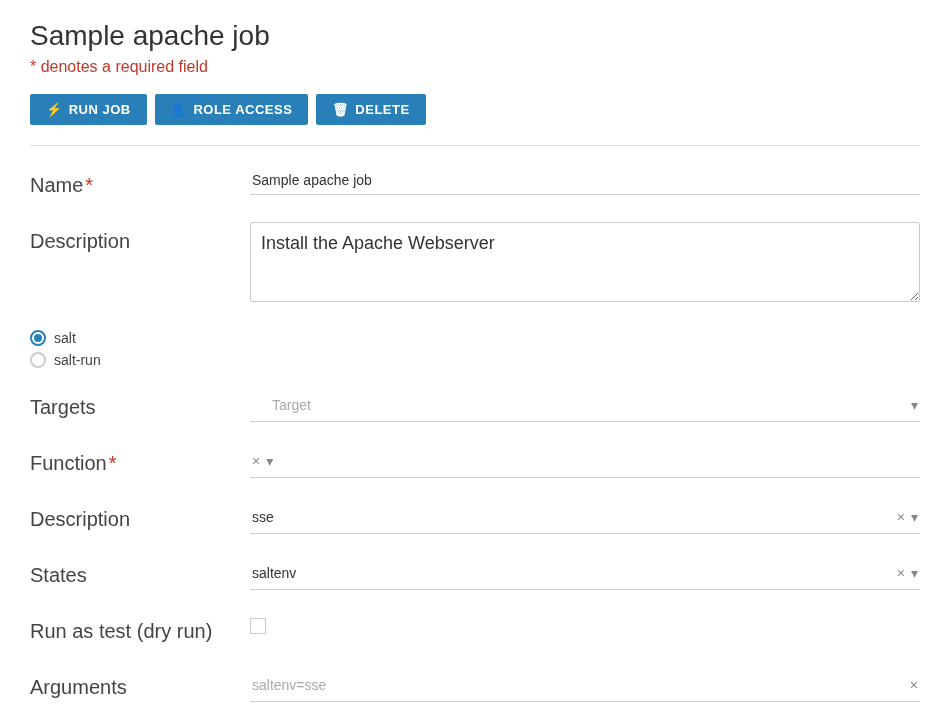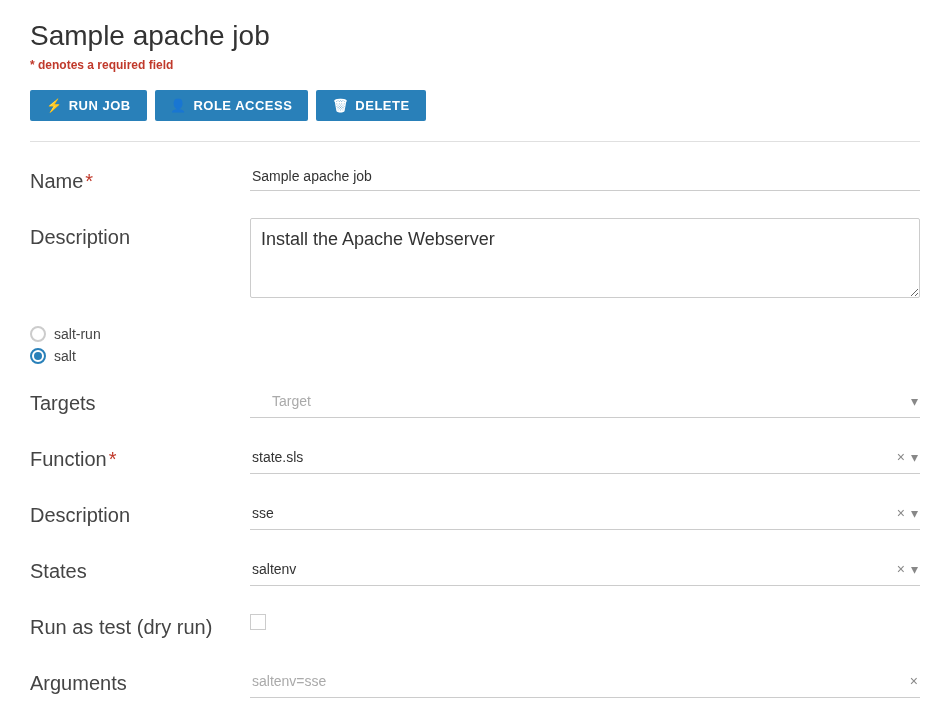--- a/index.html
+++ b/index.html
@@ -18,24 +18,23 @@
     }
 
     .page-title {
       font-size: 28px;
       font-weight: 400;
       color: #333;
       margin-bottom: 6px;
     }
 
     .required-note {
-      font-size: 12px;
+      font-size: 16px;
       color: #c0392b;
       margin-bottom: 18px;
-      font-weight: bold;
     }
 
     .toolbar {
       display: flex;
       gap: 8px;
       margin-bottom: 20px;
     }
 
     .btn {
       display: flex;
@@ -279,27 +278,27 @@
   </div>
   <div class="form-control-wrap">
     <textarea class="form-textarea" style="">Install the Apache Webserver</textarea>
   </div>
 </div>
 
 <div class="form-row">
   <div class="form-control-wrap">
     <div class="radio-group">
       <label class="radio-item">
+        <div class="radio-circle selected"></div>
+        <span>salt</span>
+      </label>
+      <label class="radio-item">
         <div class="radio-circle"></div>
         <span>salt-run</span>
       </label>
-      <label class="radio-item">
-        <div class="radio-circle selected"></div>
-        <span>salt</span>
-      </label>
     </div>
   </div>
 </div>
 
 <div class="form-row">
   <div class="form-label">
     <span>Targets</span>
   </div>
   <div class="form-control-wrap">
     <div class="select-wrap">
@@ -310,21 +309,20 @@
     </div>
   </div>
 </div>
 
 <div class="form-row">
   <div class="form-label">
     <span>Function</span><span class="required-star">*</span>
   </div>
   <div class="form-control-wrap">
     <div class="select-wrap">
-      <span class="select-value">state.sls</span>
       <div class="select-icons">
         <span class="x-icon">×</span>
         <span class="chevron-icon">▾</span>
       </div>
     </div>
   </div>
 </div>
 
 <div class="form-row">
   <div class="form-label">

